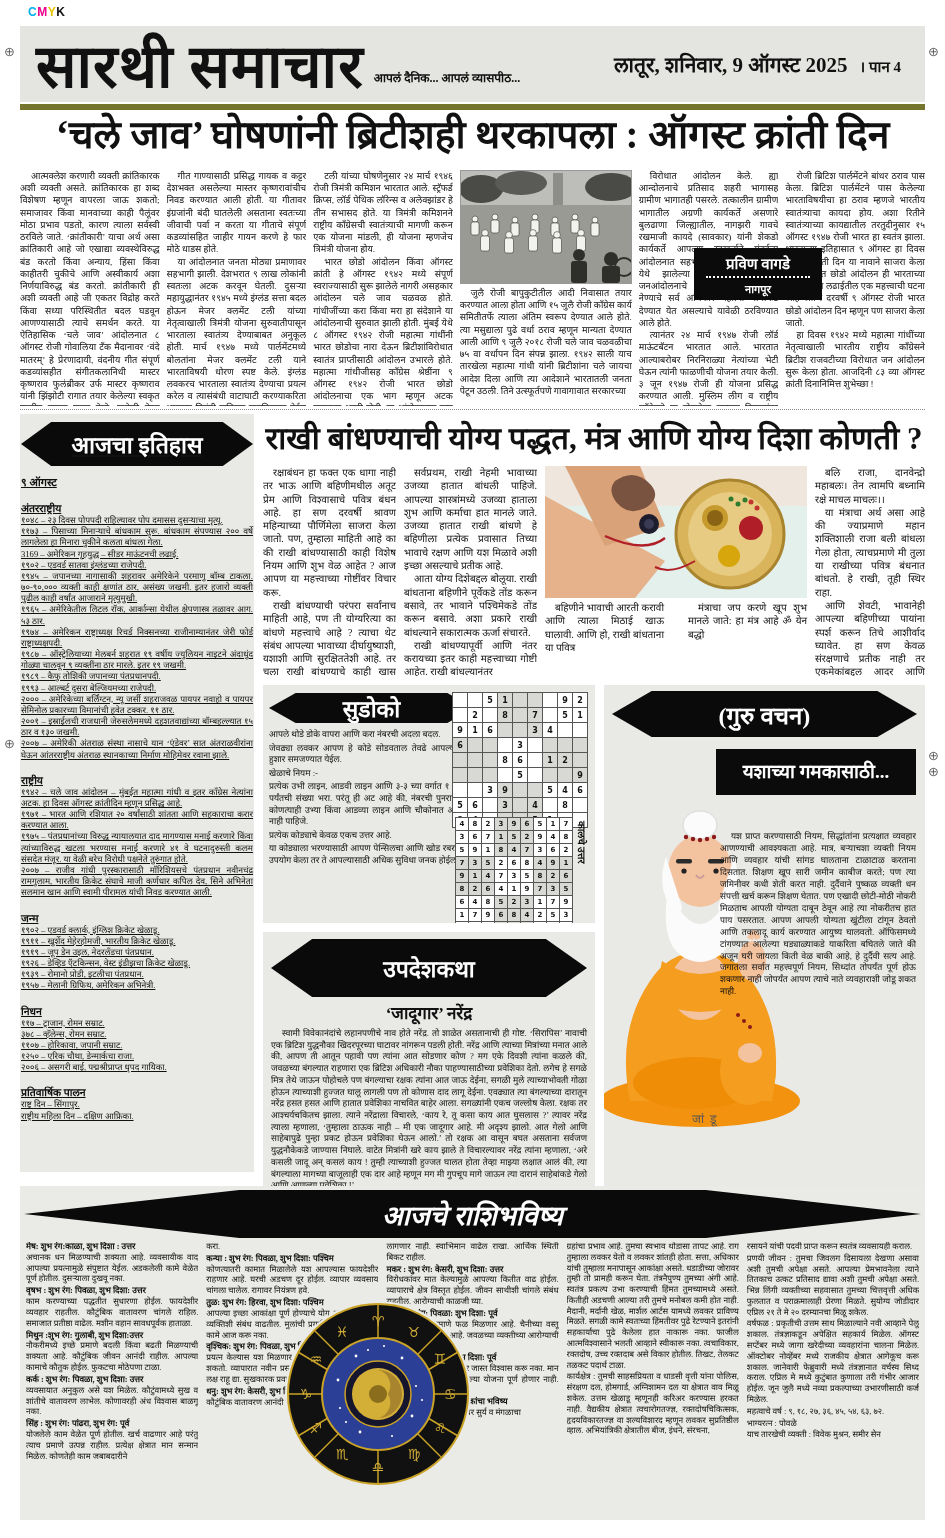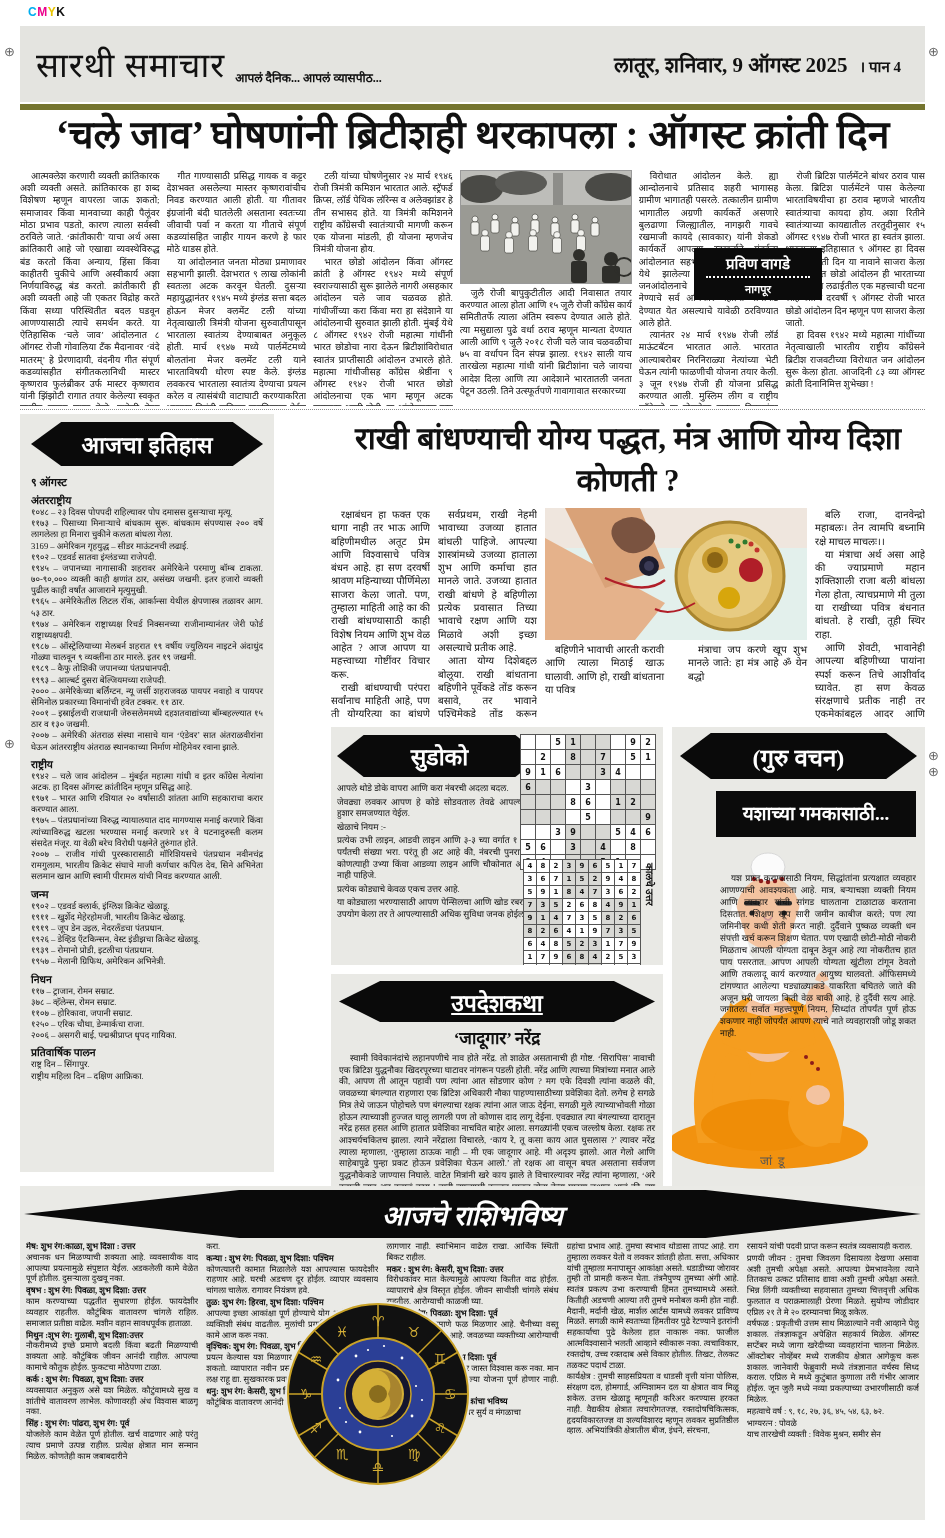--- a/index.html
+++ b/index.html
@@ -7,21 +7,21 @@
         font-family:"Liberation Serif",serif;color:#111;}
   .reg{position:absolute;color:#666;font-size:13px;font-family:"DejaVu Sans",sans-serif;}
   #cmyk-top,#cmyk-bottom{position:absolute;left:28px;font:700 12px "Liberation Sans",sans-serif;letter-spacing:.5px;}
   #cmyk-top{top:5px;} #cmyk-bottom{top:1508px;}
   .c-c{color:#00aeef}.c-m{color:#ec008c}.c-y{color:#e8c400}.c-k{color:#111}
   .smear{position:absolute;top:1488px;height:10px;width:12px;opacity:.35;}
 
   
   .masthead{position:absolute;left:20px;top:26px;width:905px;height:76px;background:#e4e4e0;
             display:flex;align-items:center;}
-  .mast-title{font-size:34px;font-weight:400;margin-left:16px;letter-spacing:1px;}
+  .mast-title{font-size:60px;font-weight:700;margin-left:16px;letter-spacing:1px;}
   .tagline{font-size:12px;font-weight:700;margin-left:10px;margin-top:26px;}
   .mast-right{margin-left:auto;margin-right:24px;display:flex;align-items:baseline;gap:12px;white-space:nowrap;}
   .dateline{font-size:21px;font-weight:800;}
   .pageno{font-size:15px;font-weight:700;}
   .rule{position:absolute;left:20px;top:104px;width:905px;height:6px;background:#75752f;}
   .headline{position:absolute;left:20px;top:112px;width:905px;text-align:center;
             font-size:39px;font-weight:900;line-height:1.2;}
 
   
   .lead-body{position:absolute;left:20px;top:170px;width:905px;height:236px;display:flex;gap:7px;overflow:hidden;}
@@ -34,53 +34,53 @@
   .author-name{font-size:15px;font-weight:800;}
   .author-div{border-top:2px dotted #fff;margin:3px 8px;}
   .author-city{font-size:11px;font-weight:700;}
   .sep-dotted{position:absolute;left:20px;top:409px;width:905px;border-top:1px dotted #888;}
 
   
   .mid-band{position:absolute;left:20px;top:414px;width:905px;height:758px;display:flex;gap:9px;}
   .panel{background:#e9e9e5;}
   .ribbon{background:#0a0a0a;color:#fff;display:flex;align-items:center;justify-content:center;
           font-weight:800;clip-path:polygon(0 50%,13% 0,87% 0,100% 50%,87% 100%,13% 100%);}
-  .history-panel{width:232px;padding:6px 11px;overflow:hidden;}
+  .history-panel{width:232px;padding:6px 1px;overflow:hidden;text-decoration:underline;}
   .history-ribbon{height:44px;font-size:23px;margin:2px 0 8px;}
   .hx-date{font-size:11px;font-weight:700;margin:0;}
-  .hx-head{font-size:10.5px;font-weight:700;margin:4px 0 0;}
+  .hx-head{font-size:10.5px;font-weight:700;margin:12px 0 0;}
   .hx-item{font-size:8.6px;line-height:1.3;text-align:justify;margin:0;}
-  .mid-right{flex:1;display:flex;flex-direction:column;margin-left:48px;}
+  .mid-right{flex:1;display:flex;flex-direction:column;}
 
   .rakhi-headline{text-align:center;font-size:31px;font-weight:900;margin:2px 0 8px;}
   .rakhi-cols{display:flex;gap:8px;height:210px;overflow:hidden;margin-bottom:9px;}
   .rakhi-col{flex:1;overflow:hidden;}
   .rakhi-col p,.rakhi-mini p{margin:0;font-size:10px;line-height:1.33;text-align:justify;text-indent:10px;}
   .rakhi-photo-col{flex:0 0 262px;}
   .rakhi-minis{display:flex;gap:24px;margin-top:3px;}
   .rakhi-mini{flex:1;}
   .rakhi-col.narrow{flex:0 0 110px;}
 
   .mid-row2{flex:1;display:flex;gap:9px;}
   .left-stack{width:332px;display:flex;flex-direction:column;gap:9px;}
   .sudoku-panel{height:226px;position:relative;padding:6px;overflow:hidden;}
-  .sudoku-ribbon{width:205px;height:42px;font-size:23px;margin:2px 0 6px;}
+  .sudoku-ribbon{width:205px;height:30px;font-size:23px;margin:2px 0 6px;}
   .sud-text{width:196px;}
   .sud-text p{margin:0 0 2px;font-size:8.8px;line-height:1.32;text-align:justify;}
   .sud-grid{border-collapse:collapse;background:#fff;}
   .sud-grid td{border:1px solid #555;text-align:center;font-family:"DejaVu Sans",sans-serif;font-weight:700;}
   #sudoku-puzzle td{width:12px;height:12px;font-size:8px;}
   #sudoku-answer td{width:10px;height:10px;font-size:7px;}
   .sud-grid td.shade{background:#d8d8d4;}
   #sudoku-puzzle{position:absolute;right:7px;top:7px;}
   #sudoku-answer{position:absolute;right:22px;top:132px;}
   .ans-label{position:absolute;right:7px;top:136px;writing-mode:vertical-rl;font-size:10px;font-weight:700;}
 
   .updesh-panel{flex:1;padding:6px 8px;overflow:hidden;}
-  .updesh-ribbon{height:41px;font-size:23px;margin:1px 0 4px;text-decoration:underline;}
+  .updesh-ribbon{height:58px;font-size:23px;margin:1px 0 4px;}
   .story-title{text-align:center;font-size:17px;font-weight:800;margin:2px 0 4px;}
   .updesh-body p{margin:0;font-size:8.75px;line-height:1.34;text-align:justify;text-indent:11px;}
   .moral{font-size:8.75px;margin-top:2px;text-indent:11px;}
 
   .guru-panel{flex:1;position:relative;overflow:hidden;}
   .guru-ribbon{height:46px;font-size:24px;margin:6px 8px 0;}
   .guru-title{position:absolute;right:9px;top:64px;width:188px;background:#0b0b0b;color:#fff;
               text-align:center;font-size:19px;font-weight:800;padding:10px 6px;line-height:1.35;}
   .guru-text{position:absolute;right:9px;top:146px;width:196px;height:300px;overflow:hidden;}
   .guru-text p{margin:0;font-size:8.8px;line-height:1.36;text-align:justify;text-indent:11px;}

